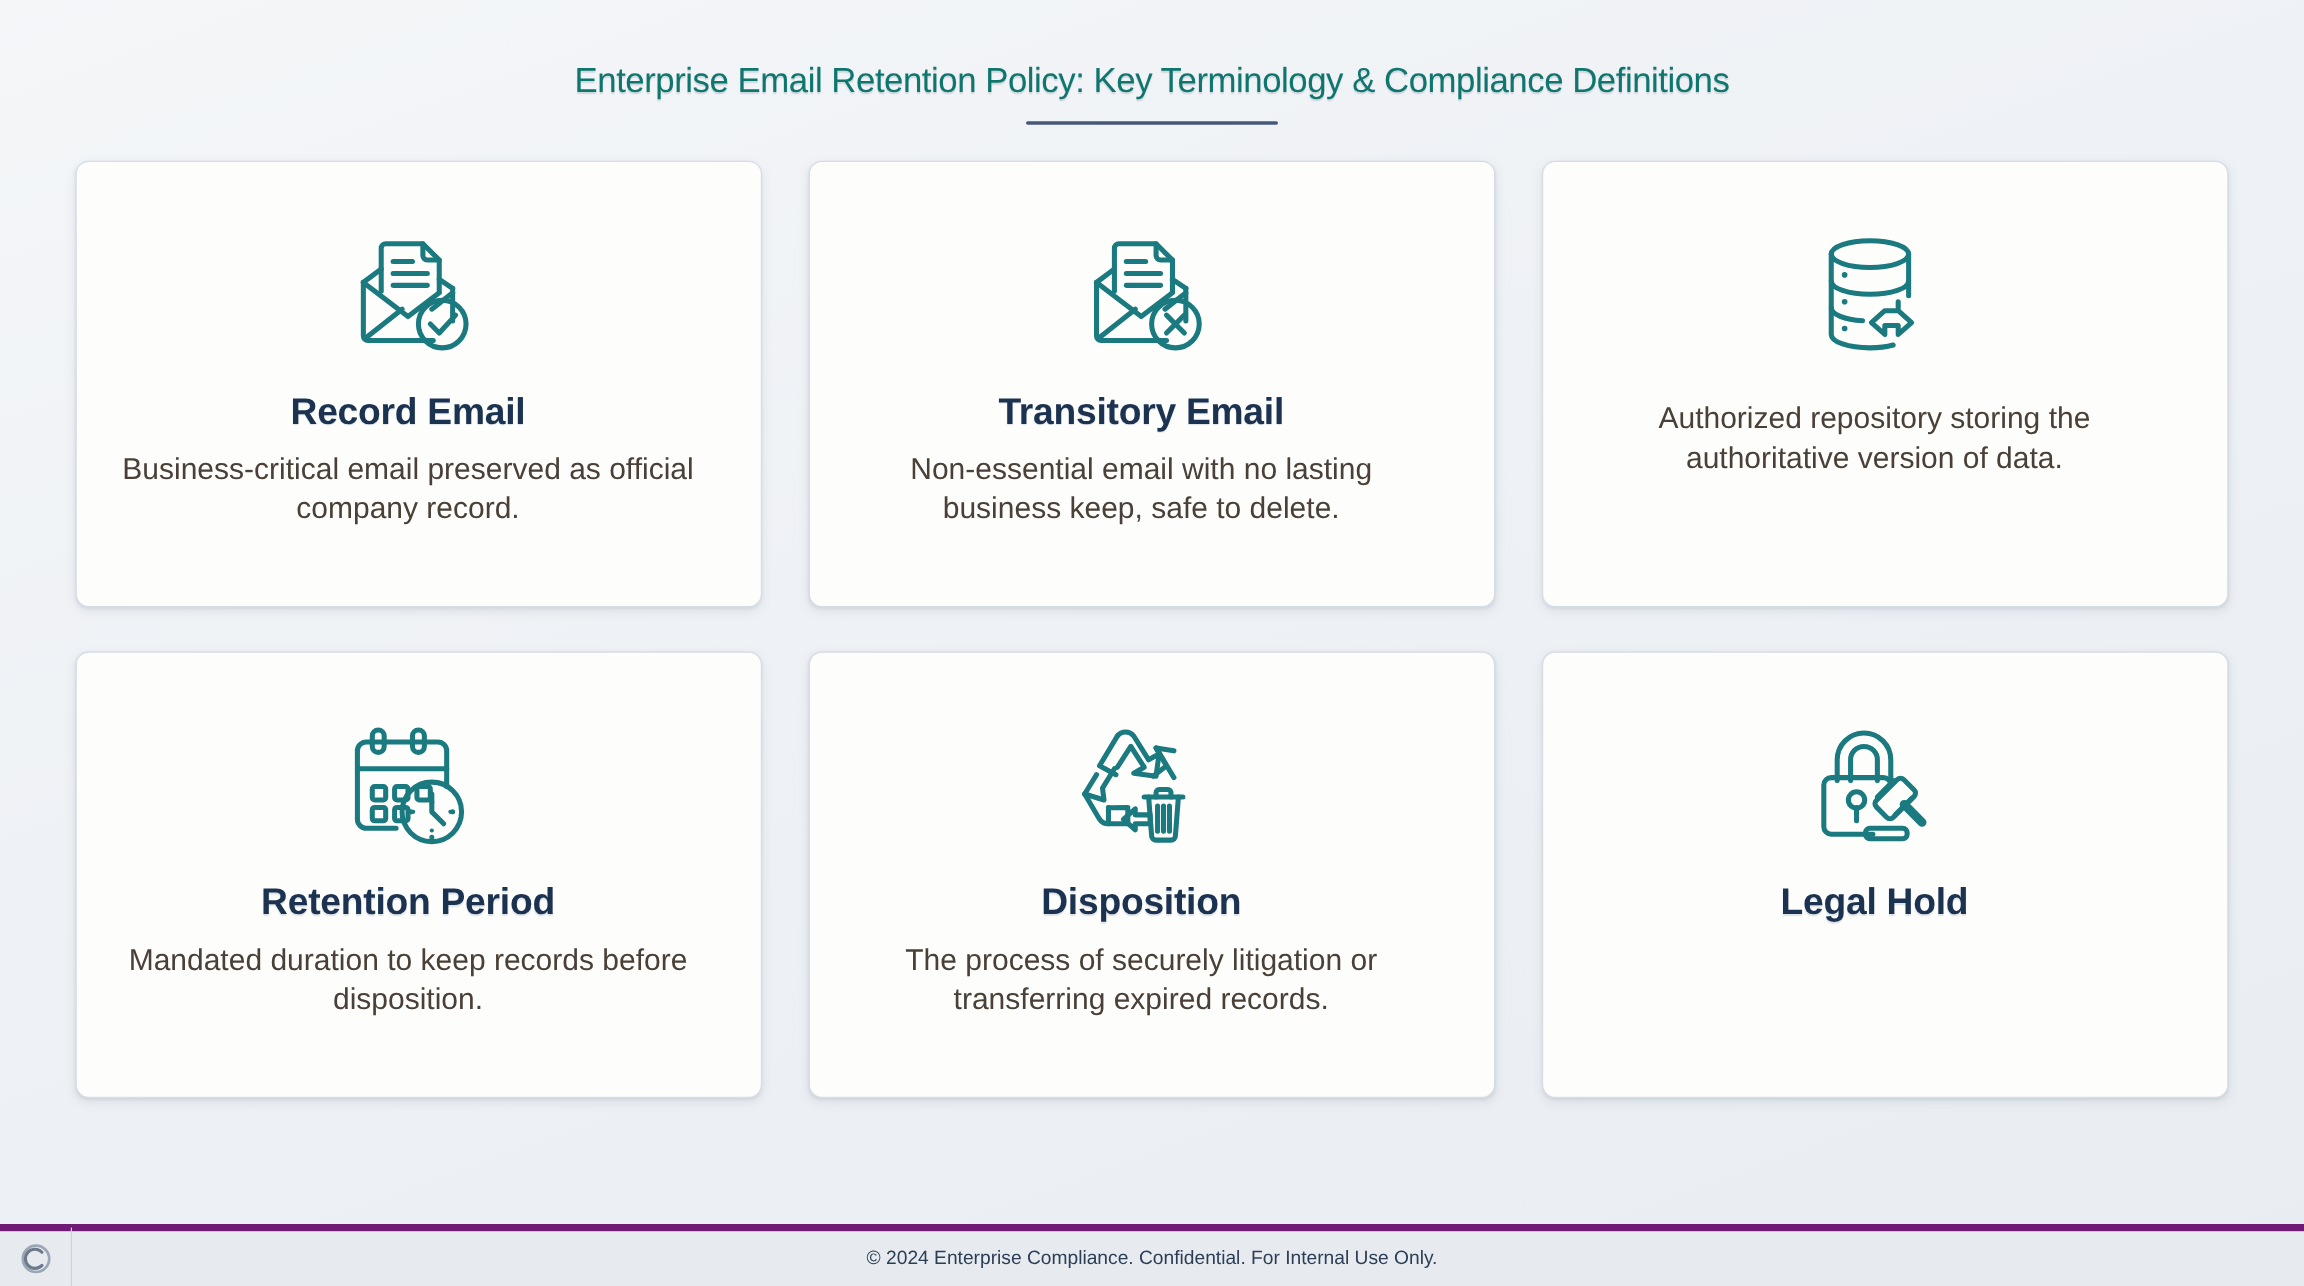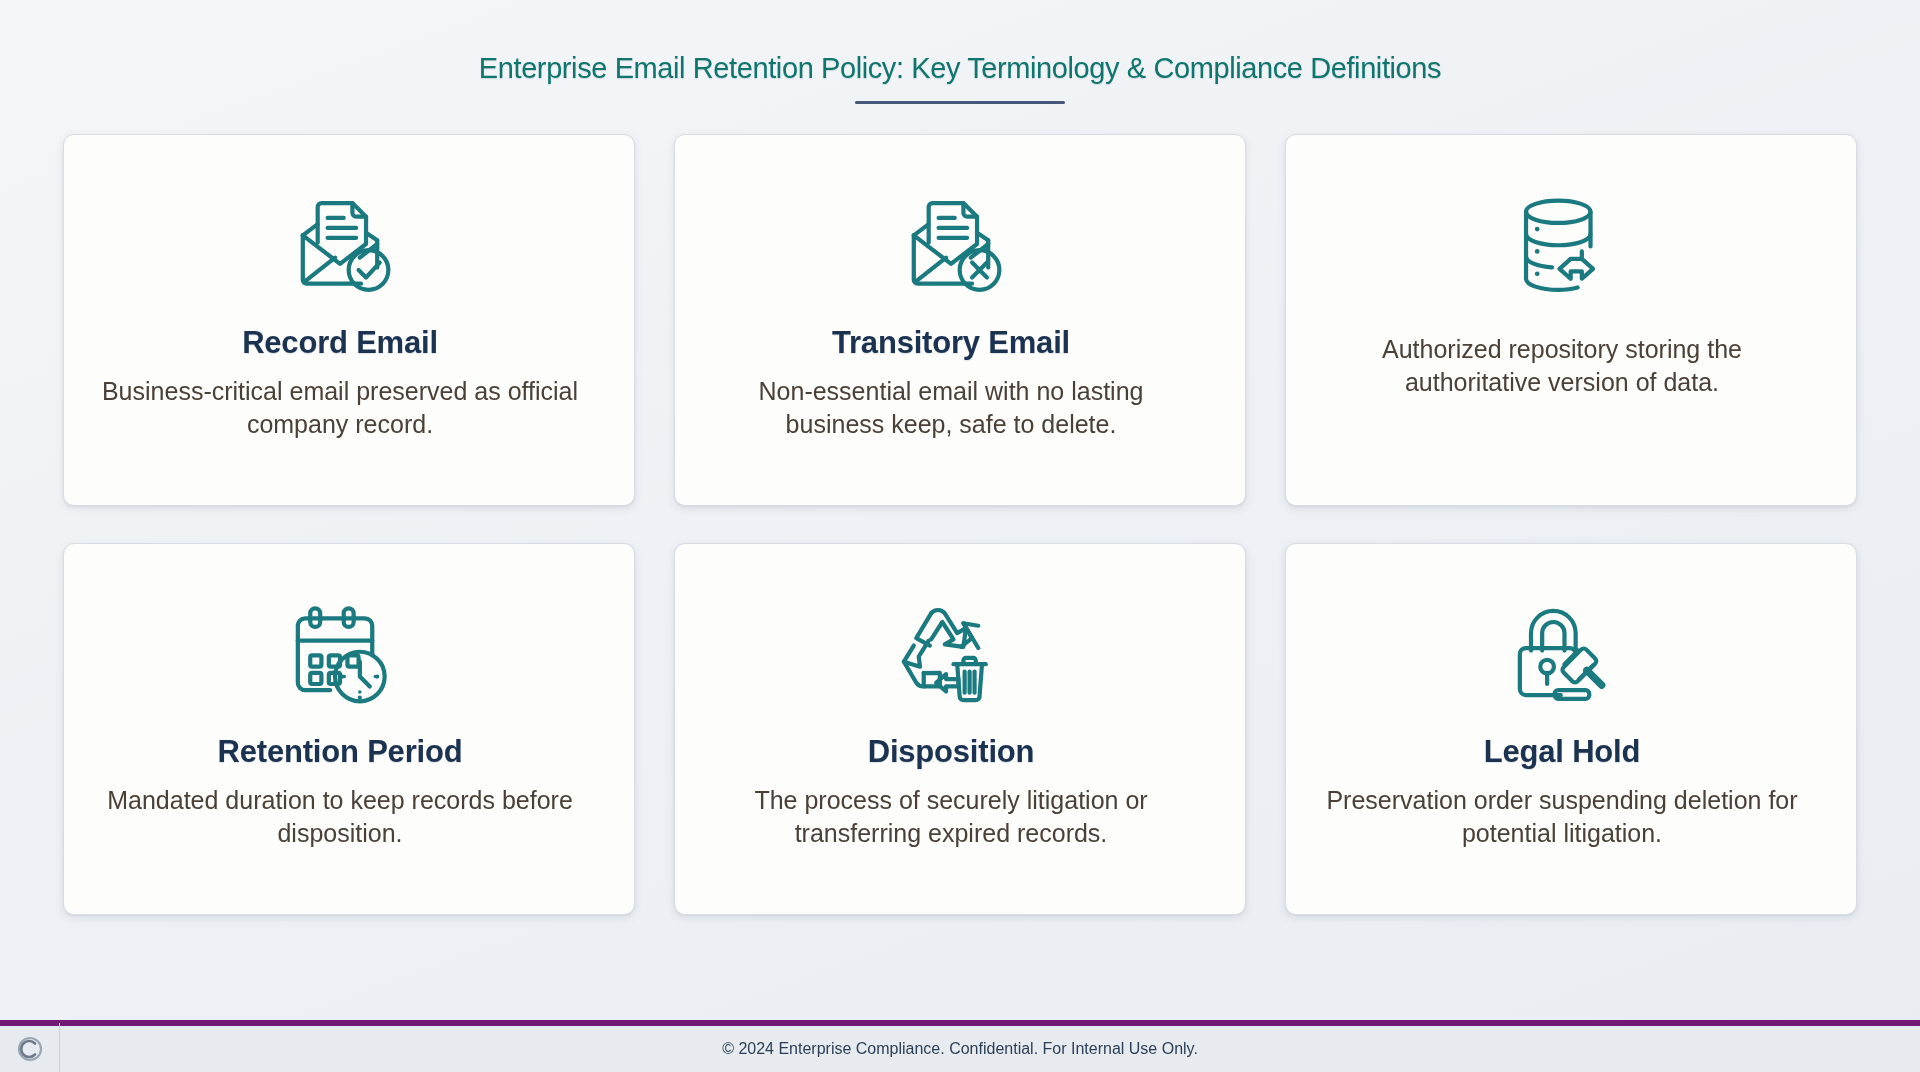--- a/index.html
+++ b/index.html
@@ -275,21 +275,20 @@
         <rect x="56" y="47" width="16" height="26" rx="3" transform="rotate(45 64 60)"></rect>
         <path d="M52 59l11-11"></path>
         <path d="M64 71l11-11"></path>
 
         <path d="M70 64l12 12" stroke-width="6"></path>
 
         <rect x="44" y="80" width="28" height="7" rx="3"></rect>
       </svg>
     </div>
     <div class="card-title">Legal Hold</div>
-    <div class="card-desc">Preservation order suspending deletion for potential litigation.</div>
   </div>
 
 </div>
 
 <div class="footer">
   <div class="footer-logo">
     <svg width="30" height="30" viewBox="0 0 30 30" fill="none">
       <circle cx="15" cy="15" r="11" stroke="#9aa6b4" stroke-width="2.2"></circle>
       <path d="M20 9.5A8 8 0 1 0 20 20.5" stroke="#6c7a8c" stroke-width="2.6" stroke-linecap="round" fill="none"></path>
     </svg>

